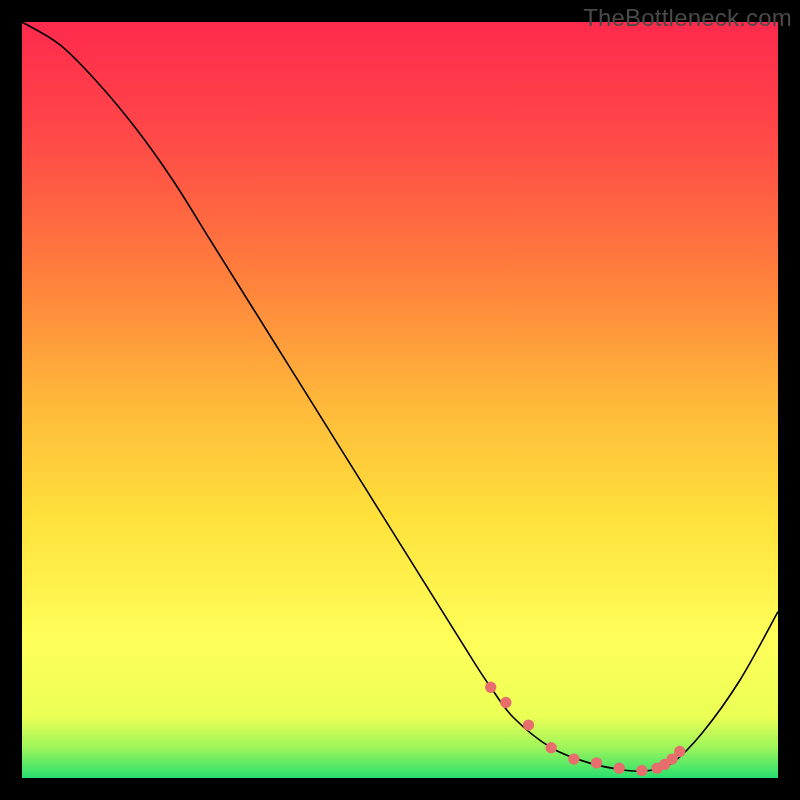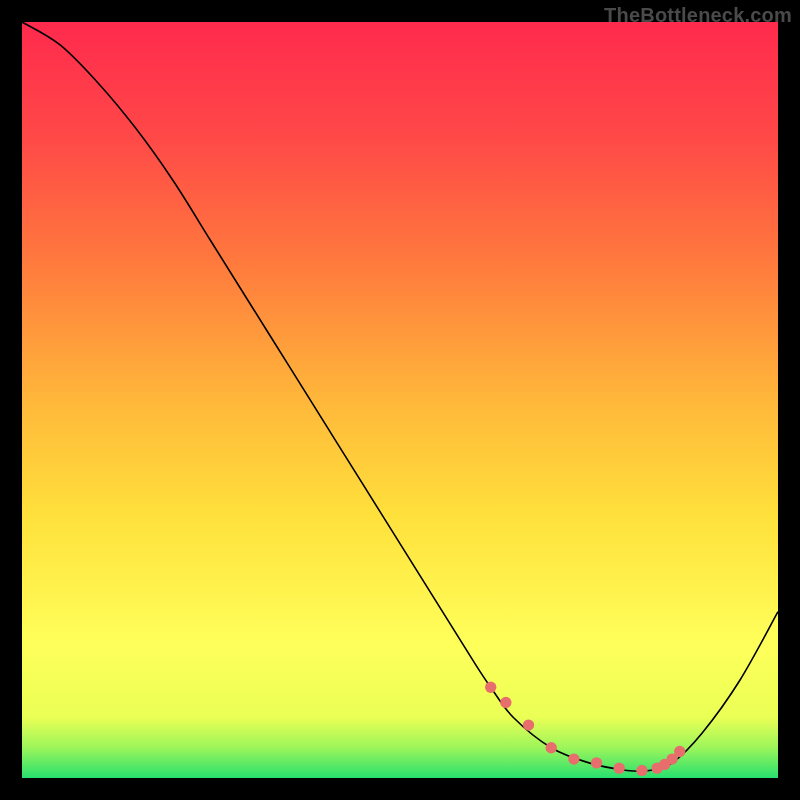--- a/index.html
+++ b/index.html
@@ -15,22 +15,22 @@
     position: relative;
     width: 800px;
     height: 800px;
     background: #000000;
   }
   .watermark {
     position: absolute;
     top: 4px;
     right: 8px;
     color: #4a4a4a;
-    font-size: 20px;
-    font-weight: bold;
+    font-size: 24px;
+    font-weight: normal;
     letter-spacing: 0.2px;
     z-index: 3;
     user-select: none;
   }
   .plot {
     position: absolute;
     left: 22px;
     top: 22px;
     width: 756px;
     height: 756px;

